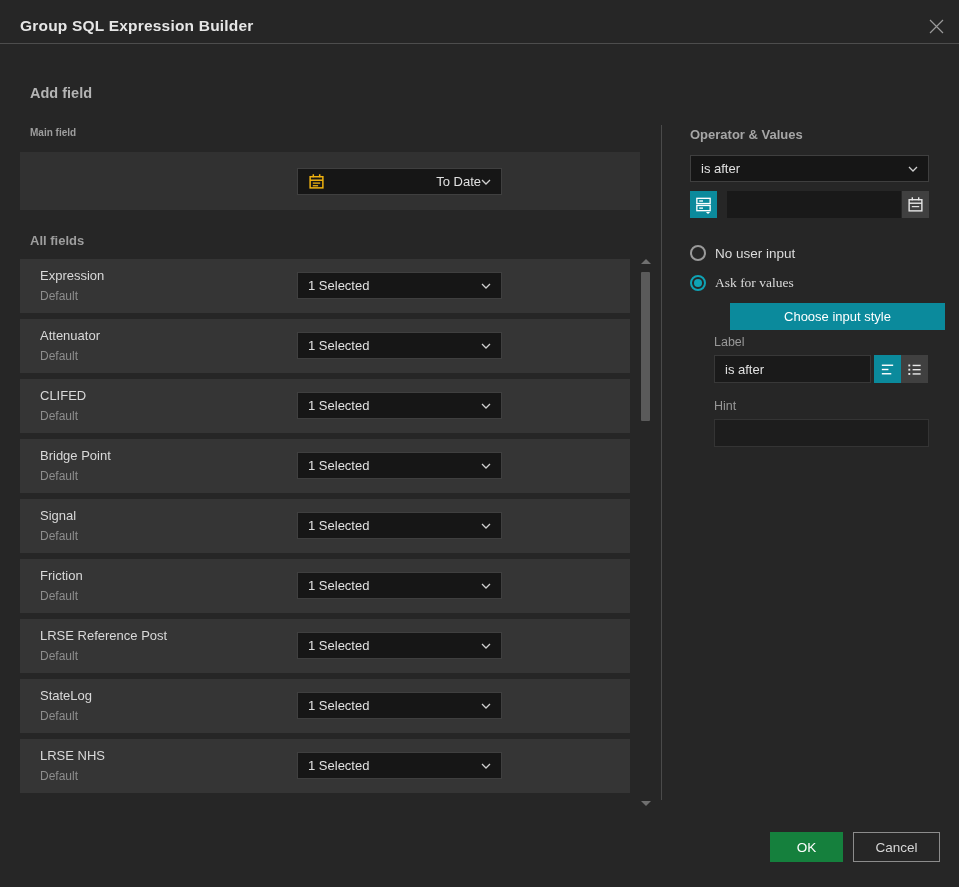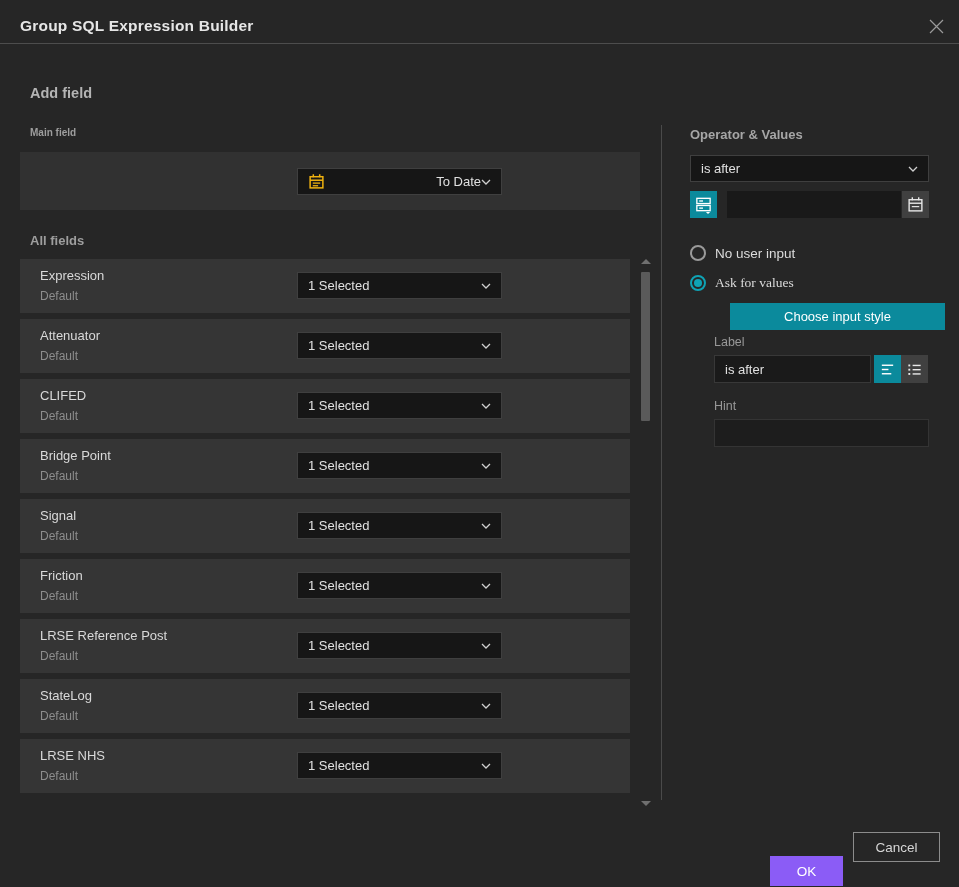--- a/index.html
+++ b/index.html
@@ -78,22 +78,22 @@
                 font-size:13px; border:none; font-family:"Liberation Sans",sans-serif; cursor:pointer; }
   .cap-label { position:absolute; left:0; top:32px; font-size:12.5px; color:#989898; }
   .label-in { left:0; top:52px; width:157px; height:28px; }
   .style-group { position:absolute; left:160px; top:52px; width:54px; height:28px; background:#404040; display:flex; }
   .style-group .sbtn { width:27px; height:28px; display:flex; align-items:center; justify-content:center; cursor:pointer; }
   .style-group .sbtn.active { background:#0b8a9c; }
   .cap-hint { position:absolute; left:0; top:96px; font-size:12.5px; color:#989898; }
   .hint-in { left:0; top:116px; width:215px; height:28px; background:#1d1d1d; border:1px solid #343434; }
 
   
-  .btn-ok { position:absolute; left:770px; top:832px; width:73px; height:30px; background:#8b5cf6; border:none;
-            color:#fff; font-size:13.5px; font-family:"Liberation Sans",sans-serif; cursor:pointer;margin-top:24px; }
+  .btn-ok { position:absolute; left:770px; top:832px; width:73px; height:30px; background:#15803d; border:none;
+            color:#fff; font-size:13.5px; font-family:"Liberation Sans",sans-serif; cursor:pointer; }
   .btn-cancel { position:absolute; left:853px; top:832px; width:87px; height:30px; background:transparent;
             border:1px solid #8c8c8c; color:#d6d6d6; font-size:13.5px; font-family:"Liberation Sans",sans-serif; cursor:pointer; }
 </style>
 </head>
 <body>
 
 <div class="hdr">
   <div class="hdr-title">Group SQL Expression Builder</div>
   <div class="close-btn">
     <svg width="17" height="17" viewBox="0 0 17 17">

